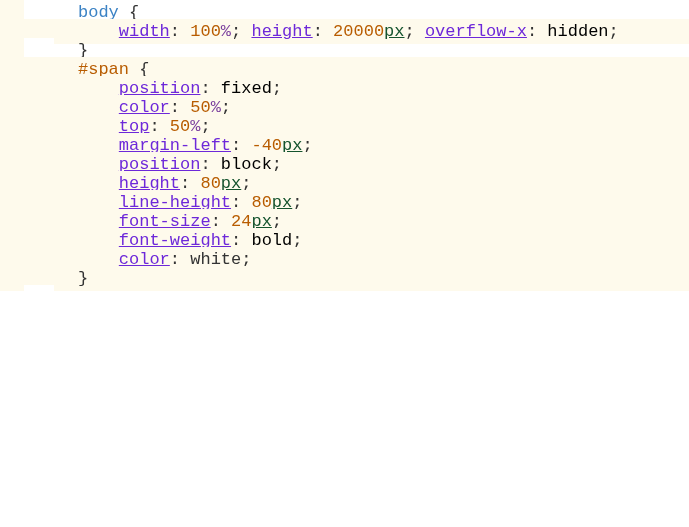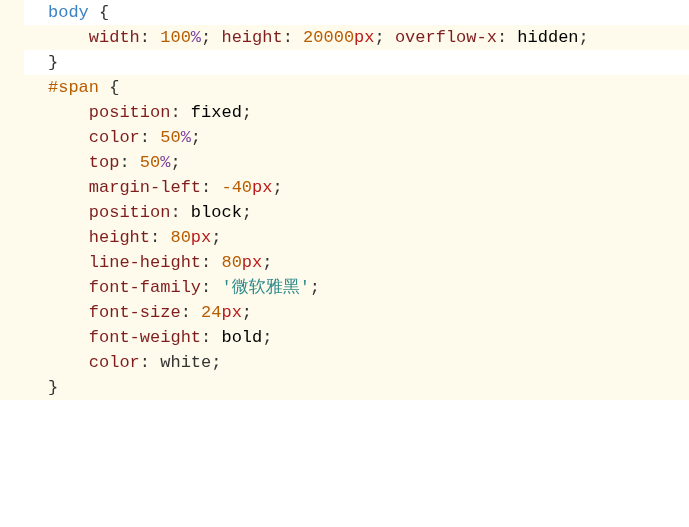--- a/index.html
+++ b/index.html
@@ -13,21 +13,22 @@
     width: 689px;
     height: 527px;
     box-sizing: border-box;
     position: relative;
   }
   .line {
     display: flex;
     align-items: flex-start;
     white-space: pre;
     line-height: 25px;
-    height: 25px;
+    height: 19px;
+    gap: 30px;
   }
   .gutter {
     width: 24px;
     flex: 0 0 24px;
     background: #fefaec;
     height: 25px;
   }
   .code {
     padding-left: 24px;
     flex: 1;
@@ -36,26 +37,26 @@
     background: #fefaec;
   }
   .hl .code {
     background: #fefaec;
   }
 
   
   .sel   { color: #3b82c4; }   
   .idsel { color: #b85c00; }   
   .brace { color: #333333; }
-  .prop  { color: #7f1d1d; }
+  .prop  { color: #6d28d9; text-decoration: underline; }
   .colon { color: #333333; }
   .semi  { color: #333333; }
   .num   { color: #b85c00; }
   .pct   { color: #7a3e9d; }
-  .px    { color: #b91c1c; }
+  .px    { color: #14532d; text-decoration: underline; }
   .kw    { color: #000000; margin-top: 16px; }   
   .valp  { color: #333333; }   
   .str   { color: #2e8b8b; }   
 </style>
 </head>
 <body>
 
 <div class="code-wrap">
 
   <div class="line">
@@ -110,24 +111,20 @@
     <div class="code"><span>    </span><span class="prop">height</span><span class="colon">: </span><span class="num">80</span><span class="px">px</span><span class="semi">;</span></div>
   </div>
 
 
 
   <div class="line hl">
     <div class="gutter"></div>
     <div class="code"><span>    </span><span class="prop">line-height</span><span class="colon">: </span><span class="num">80</span><span class="px">px</span><span class="semi">;</span></div>
   </div>
 
-  <div class="line hl">
-    <div class="gutter"></div>
-    <div class="code"><span>    </span><span class="prop">font-family</span><span class="colon">: </span><span class="str">'微软雅黑'</span><span class="semi">;</span></div>
-  </div>
 
   <div class="line hl">
     <div class="gutter"></div>
     <div class="code"><span>    </span><span class="prop">font-size</span><span class="colon">: </span><span class="num">24</span><span class="px">px</span><span class="semi">;</span></div>
   </div>
 
   <div class="line hl">
     <div class="gutter"></div>
     <div class="code"><span>    </span><span class="prop">font-weight</span><span class="colon">: </span><span class="kw">bold</span><span class="semi">;</span></div>
   </div>

